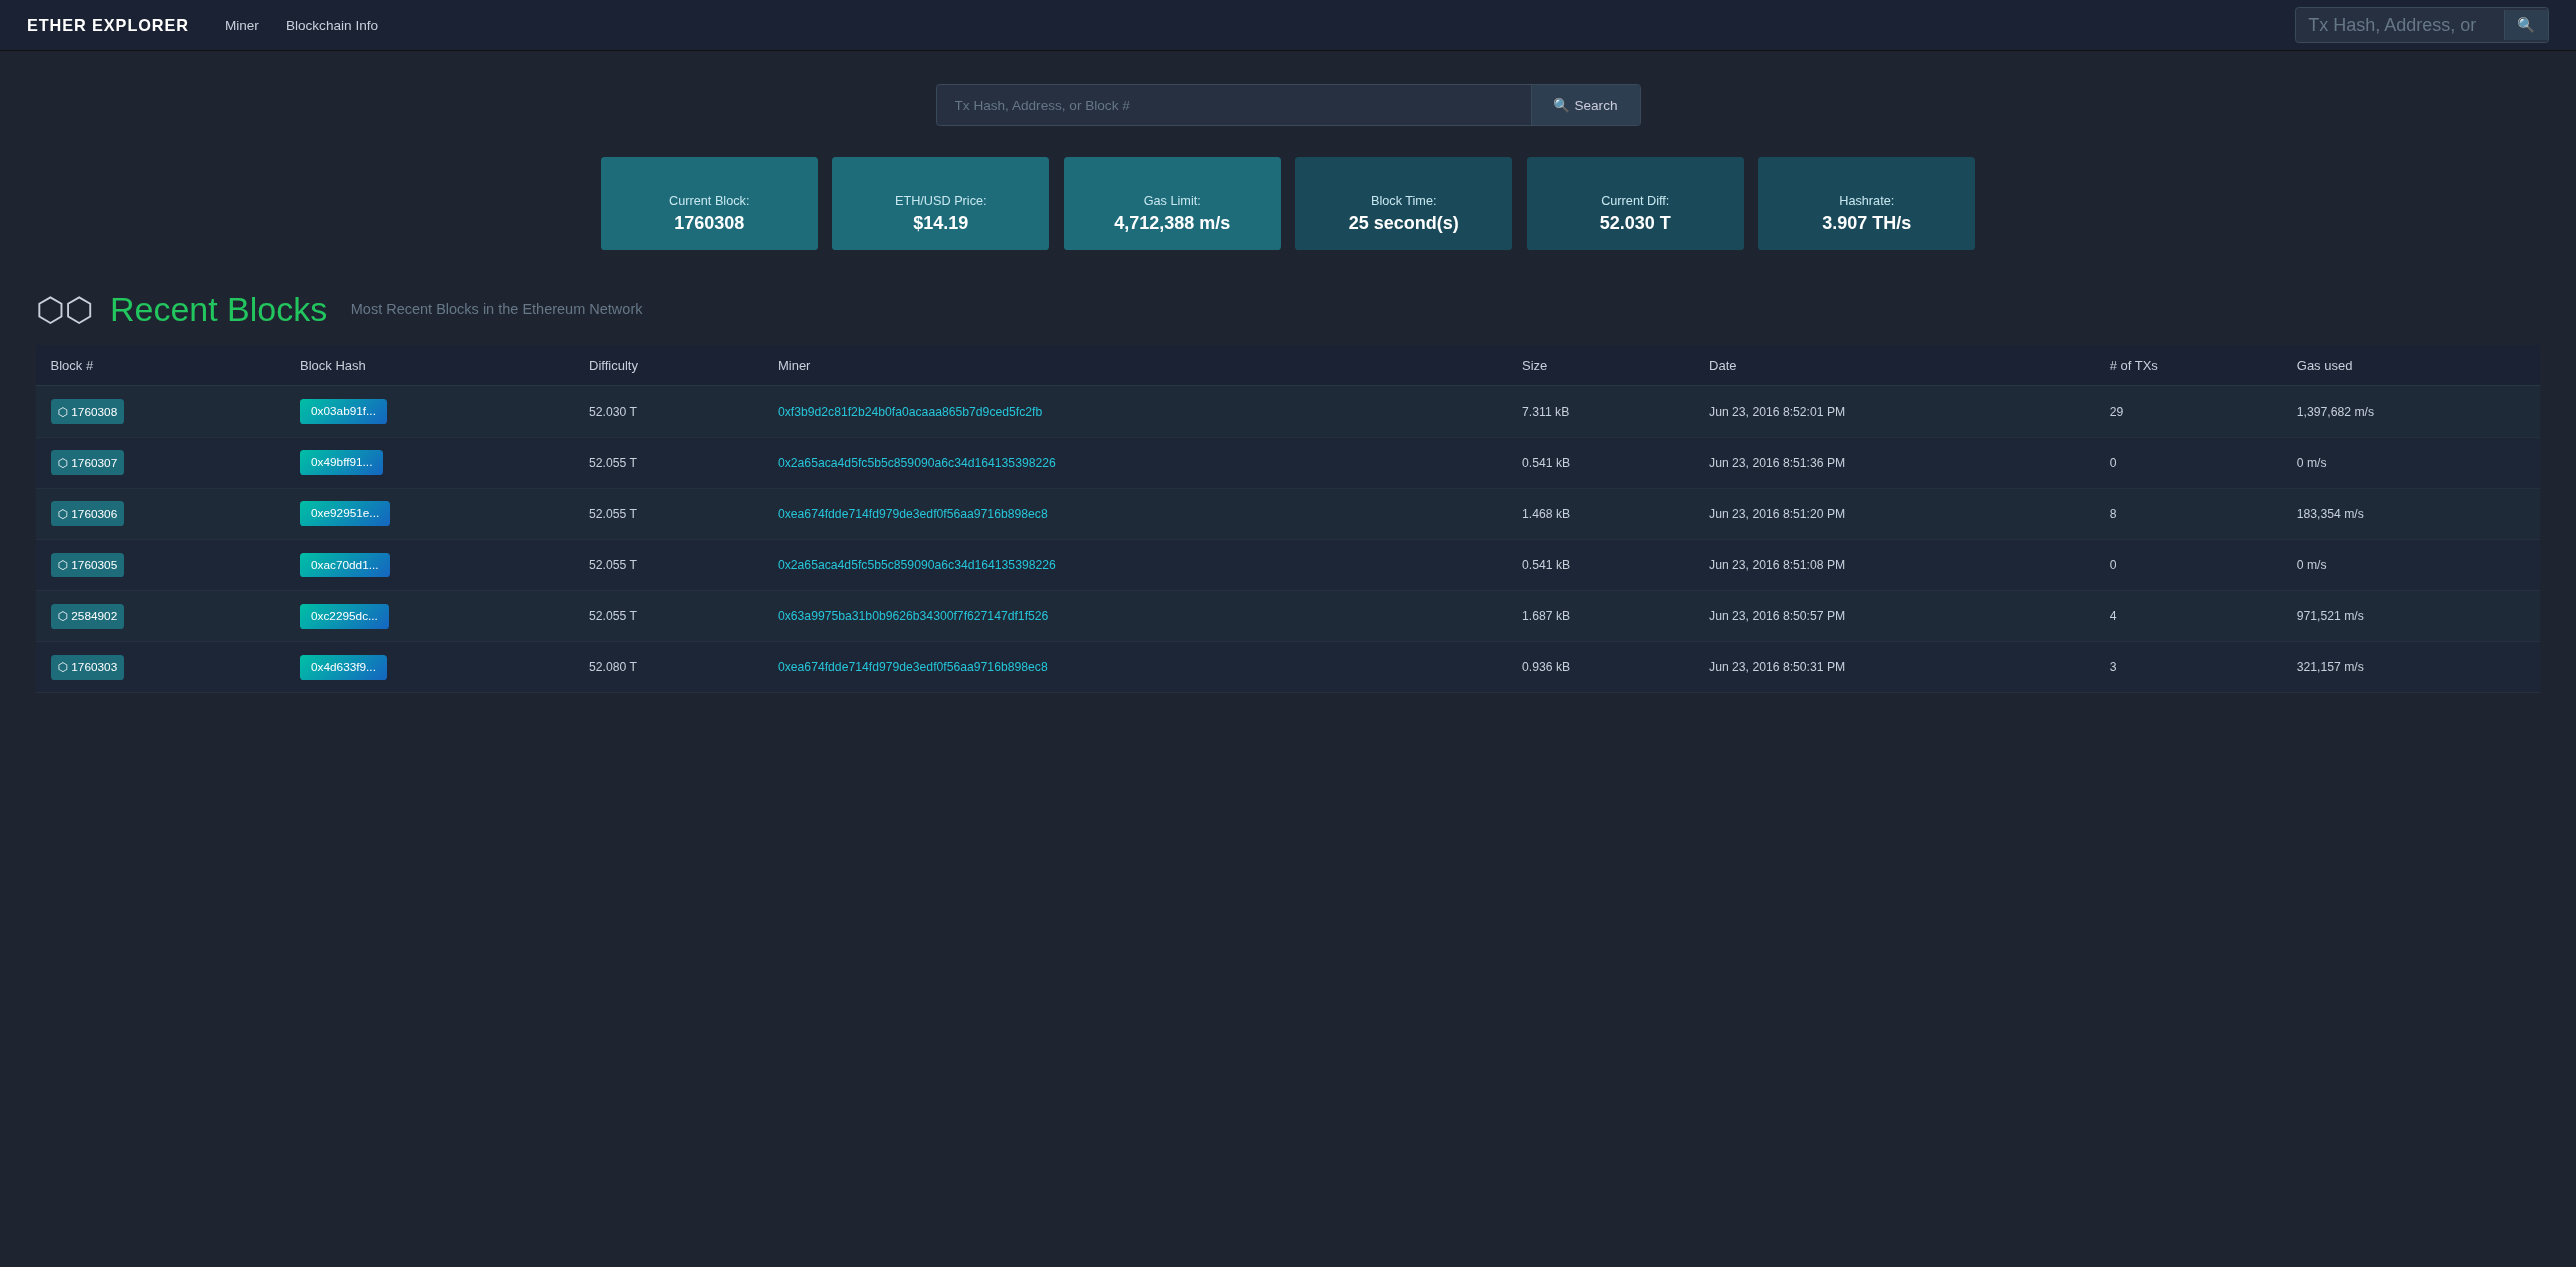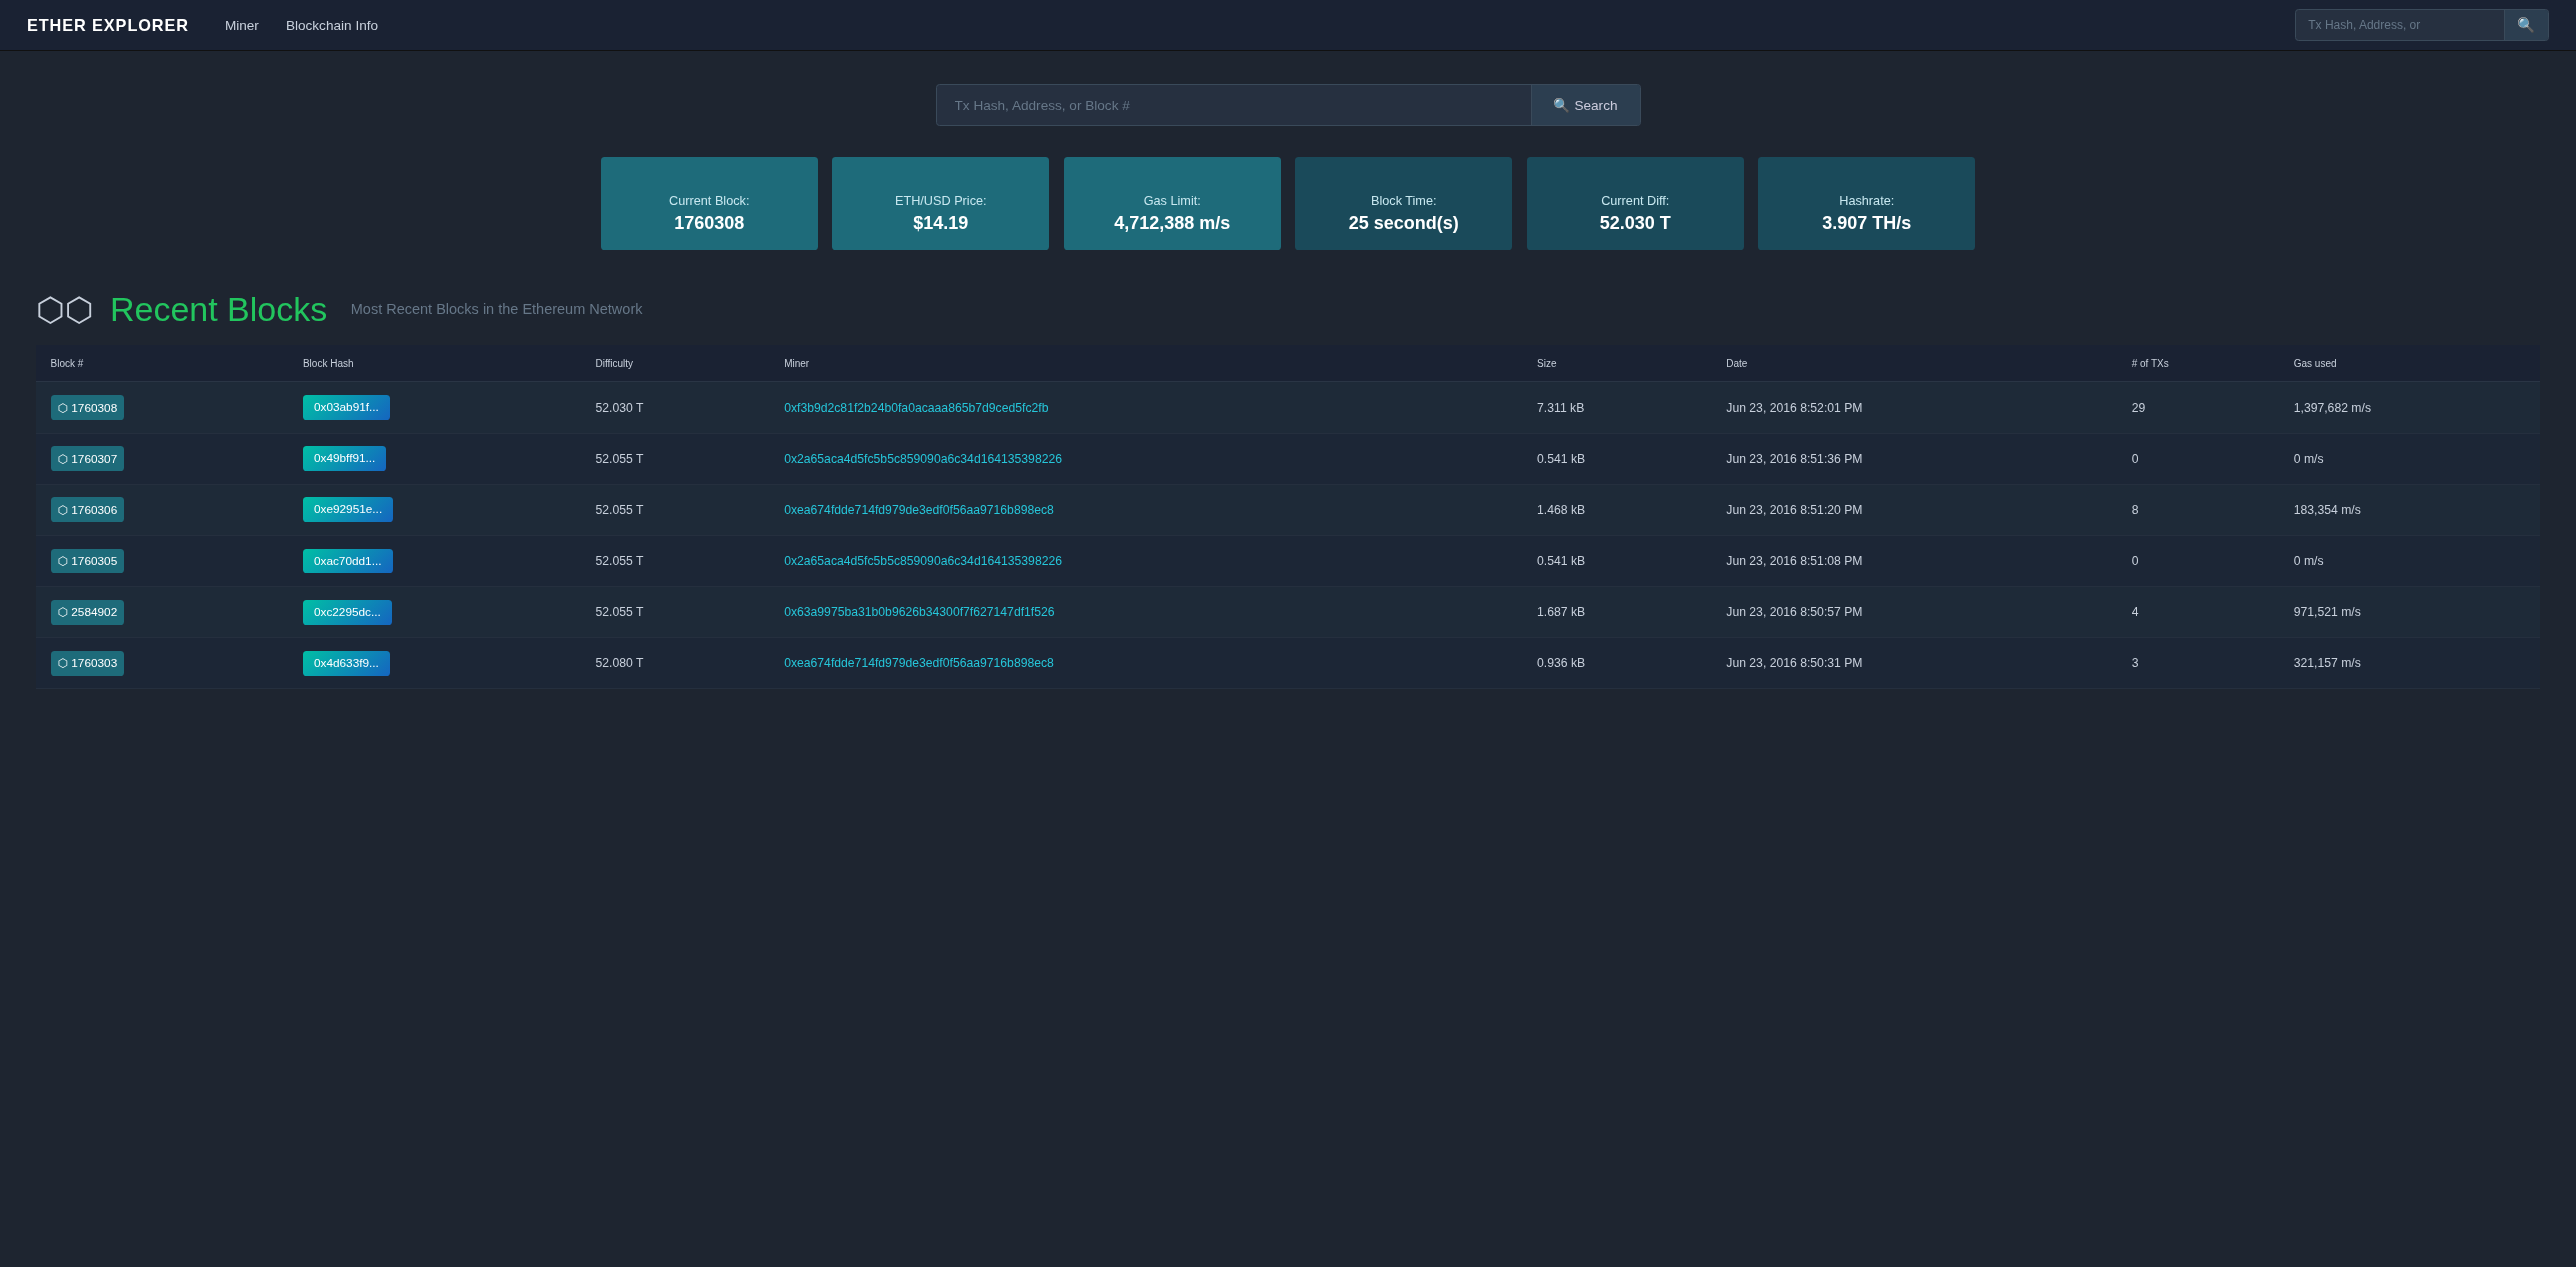--- a/index.html
+++ b/index.html
@@ -45,21 +45,21 @@
       border-radius: 3.6px;
       overflow: hidden;
       background: #263040;
     }
     .navbar-search input {
       background: transparent;
       border: none;
       outline: none;
       color: #aab;
       padding: 6.3px 12.7px;
-      font-size: 12px;
+      font-size: 18px;
       width: 208px;
     }
     .navbar-search input::placeholder { color: #667788; }
     .navbar-search-btn {
       background: #2c3e50;
       border: none;
       border-left: 0.9px solid #3a4a5a;
       color: #aab;
       padding: 6.3px 12.7px;
       cursor: pointer;
@@ -168,21 +168,21 @@
     }
     thead tr {
       background: #1a2233;
       border-bottom: 1.8px solid #2a3545;
     }
     thead th {
       padding: 12.7px 14.5px;
       text-align: left;
       color: #c8d0dc;
       font-weight: 500;
-      font-size: 10px;
+      font-size: 13px;
     }
     tbody tr {
       border-bottom: 0.9px solid #252f3e;
     }
     tbody tr:nth-child(even) {
       background: #1c2636;
     }
     tbody tr:nth-child(odd) {
       background: #1e2a38;
     }

